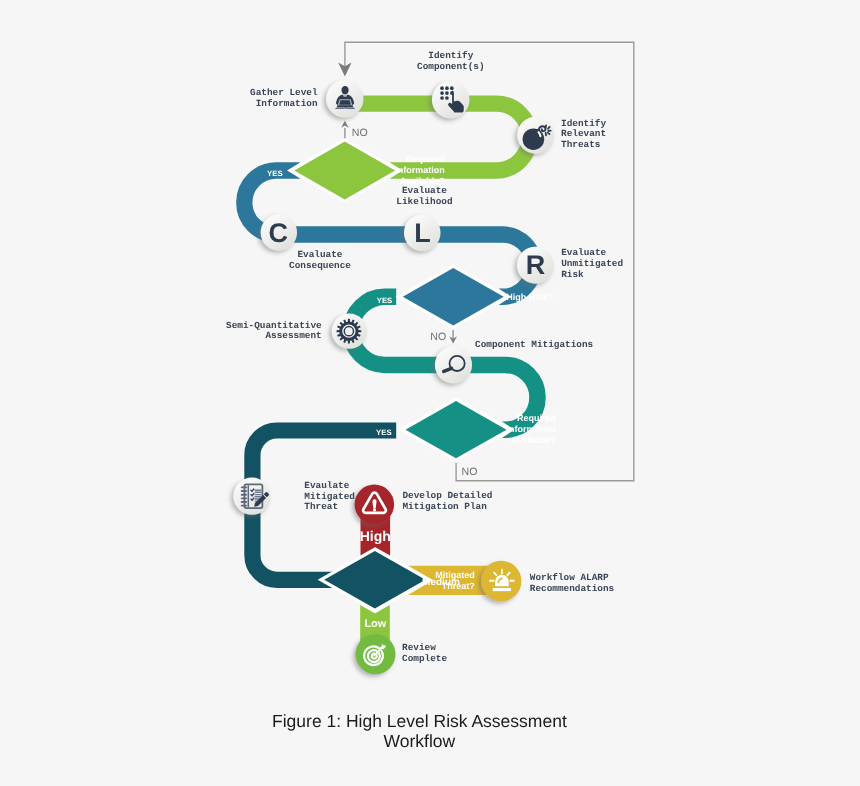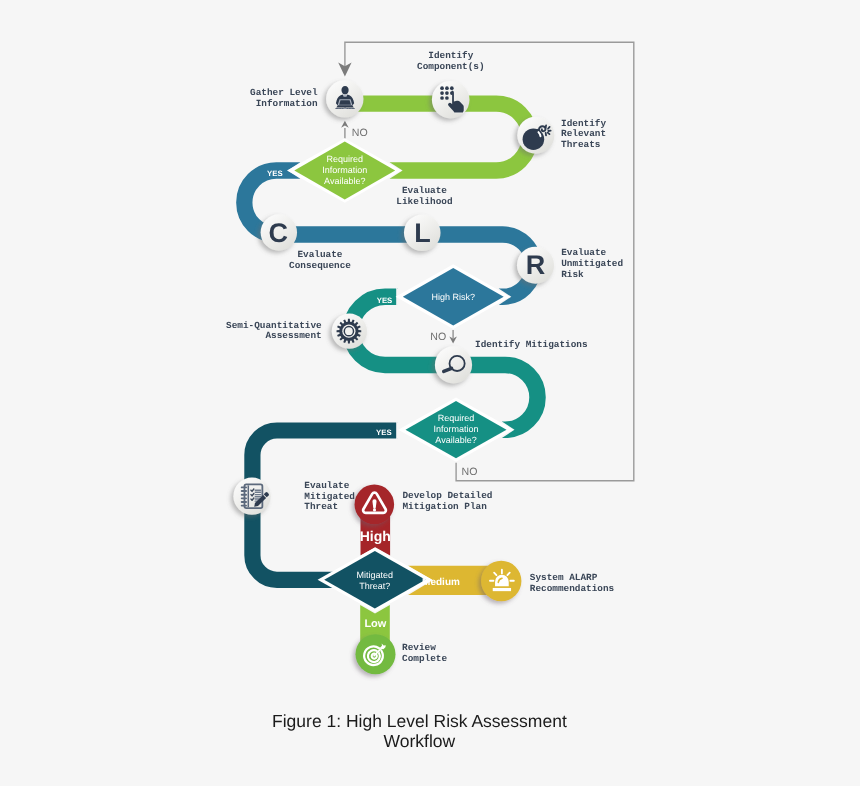--- a/index.html
+++ b/index.html
@@ -5,21 +5,21 @@
   html,body{margin:0;padding:0;}
   body{width:860px;height:786px;background:#f6f6f6;-webkit-font-smoothing:antialiased;text-rendering:geometricPrecision;font-family:"Liberation Sans",sans-serif;overflow:hidden;}
   #stage{position:relative;width:860px;height:786px;background:#f6f6f6;}
   #flow{position:absolute;left:0;top:0;}
   .cap{position:absolute;color:#3a4657;font-weight:bold;font-size:9.4px;line-height:10.7px;letter-spacing:0px;white-space:pre;font-family:Liberation Mono, monospace;}
   .cap.r{text-align:right;}
   .cap.c{text-align:center;}
   .cap.l{text-align:left;}
   .figtitle{position:absolute;left:-10.6px;top:711.1px;width:860px;text-align:center;font-size:17.5px;color:#1b1b1b;line-height:20px;white-space:pre;}
   .svgletter{font-family:"Liberation Sans",sans-serif;font-size:27px;font-weight:bold;fill:#2e3b4e;text-anchor:middle;dominant-baseline:central;}
-  .dia{position:absolute;color:#ffffff;font-weight:normal;font-size:9px;line-height:11.2px;text-align:center;white-space:pre;}
+  .dia{position:absolute;color:#ffffff;font-weight:bold;font-size:9px;line-height:11.2px;text-align:right;white-space:pre;}
   .edge{position:absolute;font-weight:bold;font-size:7.8px;line-height:11px;text-align:center;white-space:pre;}
 </style>
 </head>
 <body>
 
 <div id="stage">
   <svg id="flow" width="860" height="786" viewBox="0 0 860 786">
     <defs>
       <filter id="circShadow" x="-70%" y="-70%" width="260%" height="260%">
         <feDropShadow dx="-2.6" dy="2.4" stdDeviation="2.2" flood-color="#6f6f6f" flood-opacity="0.45"></feDropShadow>
@@ -256,27 +256,27 @@
 Threats</div>
   <div class="cap c" style="left:220px;top:250.1px;width:200px;">Evaluate
 Consequence</div>
   <div class="cap c" style="left:324.5px;top:185.9px;width:200px;">Evaluate
 Likelihood</div>
   <div class="cap l" style="left:561.2px;top:248.1px;">Evaluate
 Unmitigated
 Risk</div>
   <div class="cap r" style="right:538.3px;top:320.6px;">Semi-Quantitative
 Assessment</div>
-  <div class="cap l" style="left:475px;top:340.4px;">Identify Mitigations</div>
+  <div class="cap l" style="left:475px;top:340.4px;">Component Mitigations</div>
   <div class="cap l" style="left:280.3px;top:480.9px;margin-left:24px;">Evaulate
 Mitigated
 Threat</div>
   <div class="cap l" style="left:402.4px;top:491px;">Develop Detailed
 Mitigation Plan</div>
-  <div class="cap l" style="left:529.8px;top:572.9px;">System ALARP
+  <div class="cap l" style="left:529.8px;top:572.9px;">Workflow ALARP
 Recommendations</div>
   <div class="cap l" style="left:402px;top:643.4px;">Review
 Complete</div>
 
   <div class="dia" style="left:244.75px;top:153.9px;width:200px;">Required
 Information
 Available?</div>
   <div class="dia" style="left:353.25px;top:291.9px;width:200px;">High Risk?</div>
   <div class="dia" style="left:356px;top:413.05px;width:200px;">Required
 Information

